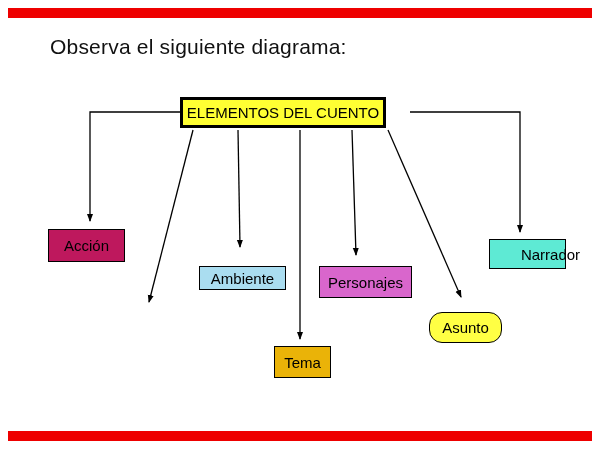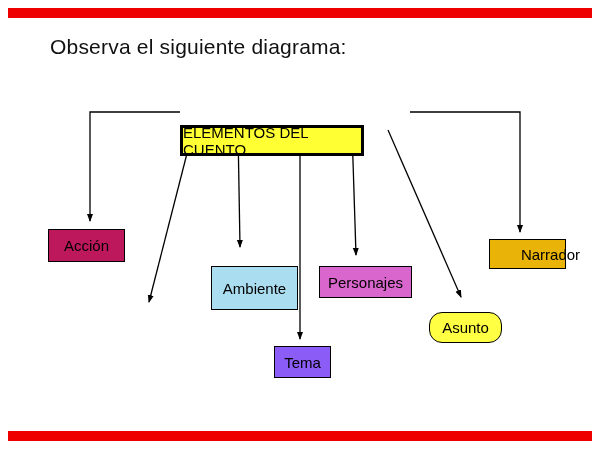--- a/index.html
+++ b/index.html
@@ -12,34 +12,34 @@
   }
   .slide{position:absolute;inset:0;width:600px;height:450px;}
   .accent-bar{position:absolute;left:8px;width:584px;height:10px;}
   .accent-bar.top{top:8px;}
   .accent-bar.bottom{top:431px;}
   .title{
     position:absolute;left:50px;top:35px;
     font-size:21px;color:#111;letter-spacing:0.2px;
   }
   .root-box{
-    position:absolute;left:180px;top:97px;width:184px;height:31px;
+    position:absolute;left:180px;top:97px;width:206px;height:31px;
     border:3px solid #000;
     display:flex;align-items:center;justify-content:center;
-    font-size:15px;color:#000;box-sizing:border-box;margin-top:28px;
+    font-size:15px;color:#000;box-sizing:border-box;
   }
   .node{
     position:absolute;
     border:1px solid #000;
     display:flex;align-items:center;justify-content:center;
     font-size:15px;color:#000;box-sizing:border-box;
   }
   .node.accion{left:48px;top:229px;width:77px;height:33px;}
   .node.narrador{left:489px;top:239px;width:77px;height:30px;}
-  .node.ambiente{left:199px;top:266px;width:87px;height:44px;margin-left:12px;}
+  .node.ambiente{left:199px;top:266px;width:87px;height:24px;}
   .node.personajes{left:319px;top:266px;width:93px;height:32px;}
   .node.atmosfera{left:86px;top:309px;width:87px;height:32px;}
   .node.asunto{left:429px;top:312px;width:73px;height:31px;border-radius:13px;}
   .node.tema{left:274px;top:346px;width:57px;height:32px;}
   svg.connectors{position:absolute;left:0;top:0;pointer-events:none;}
 </style>
 </head>
 <body>
 
 <div class="slide">
@@ -66,21 +66,21 @@
     </g>
   </svg>
 
   <div class="root-box" style="background: rgb(255, 255, 51);">ELEMENTOS DEL CUENTO</div>
 
   <div class="node accion" style="background: #be185d;">Acción</div>
 
 
   <div class="node ambiente" style="background: rgb(170, 221, 240);">Ambiente</div>
 
-  <div class="node tema" style="background: #8b5cf6;">Tema</div>
+  <div class="node tema" style="background: #eab308;">Tema</div>
 
   <div class="node personajes" style="background: rgb(217, 102, 204);">Personajes</div>
 
   <div class="node asunto" style="background: rgb(255, 255, 68);">Asunto</div>
 
-  <div class="node narrador" style="background: #eab308; padding-left: 46px;">Narrador</div>
+  <div class="node narrador" style="background: #5eead4; padding-left: 46px;">Narrador</div>
 
 </div>
 
 </body></html>

